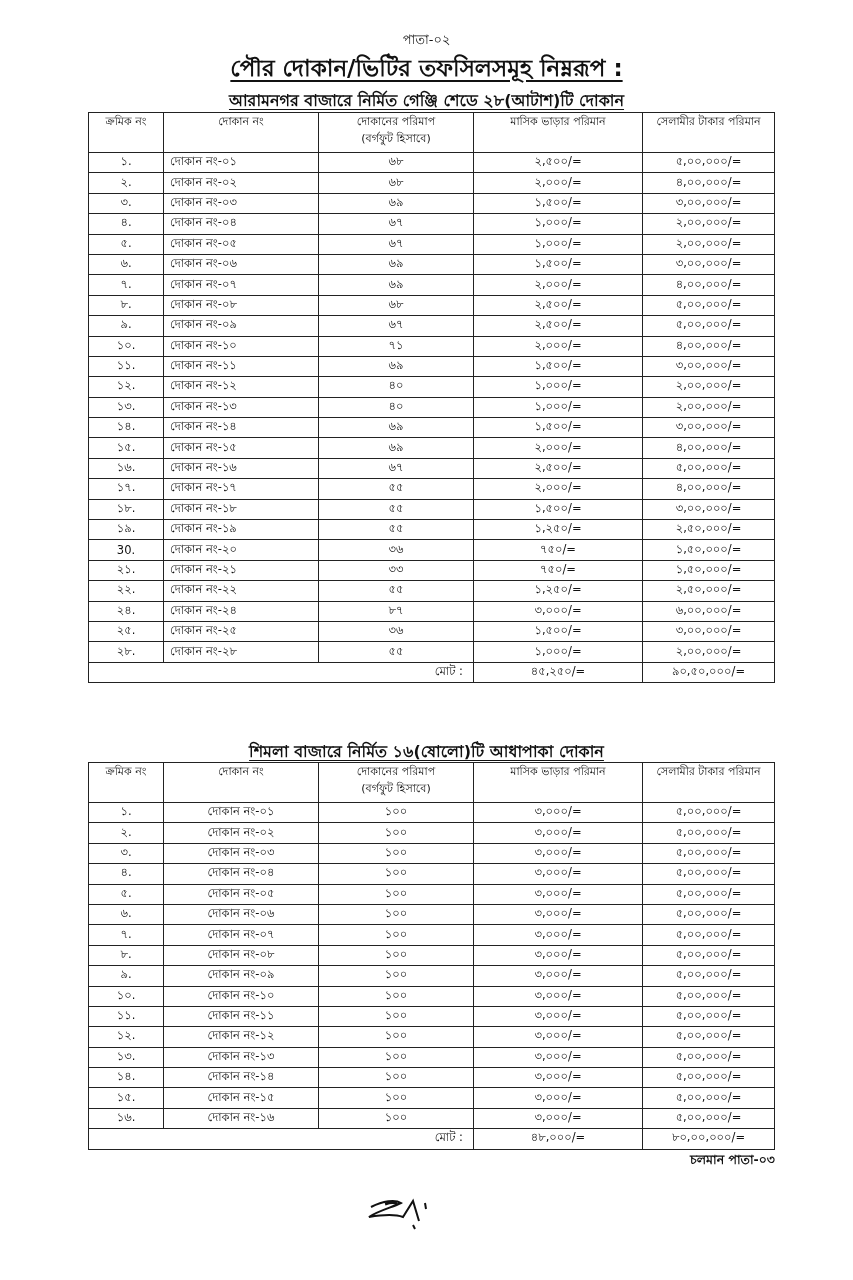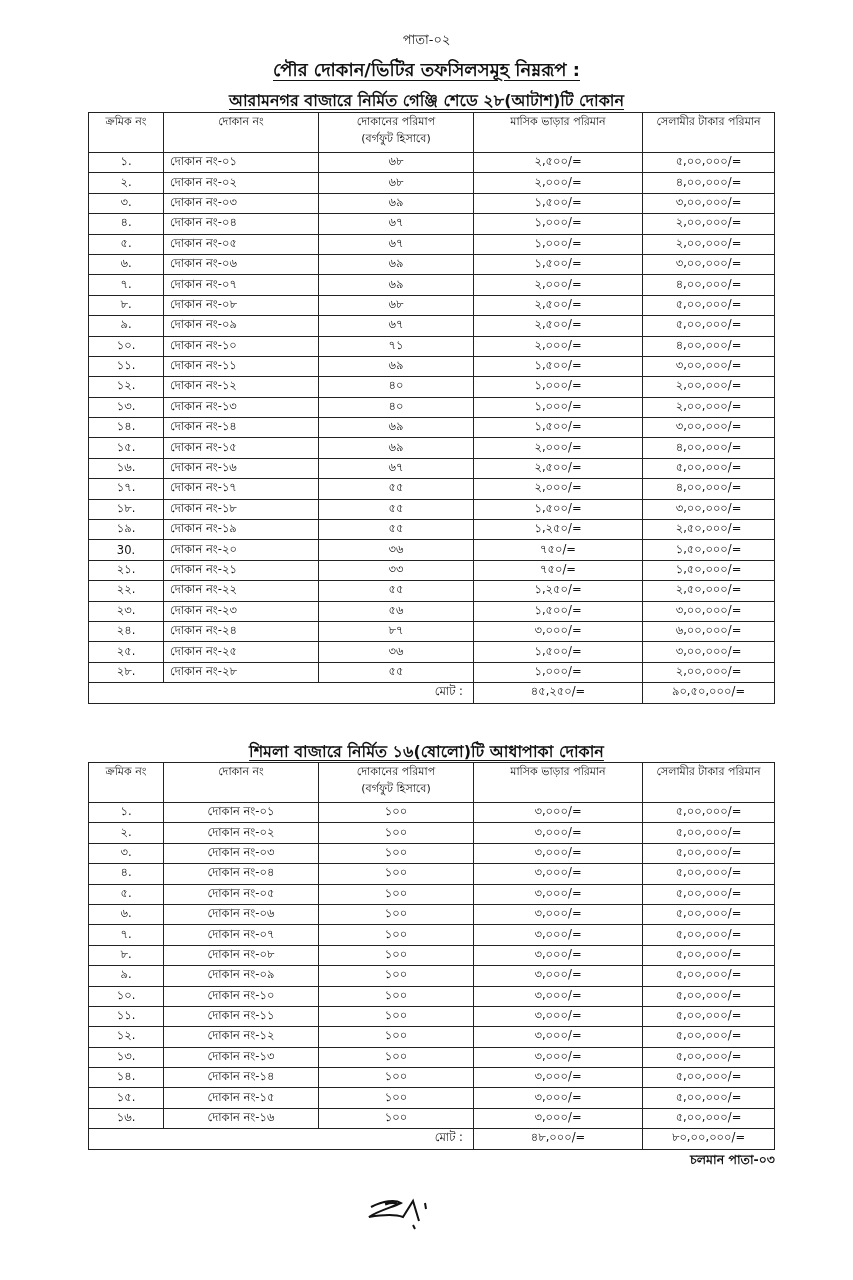--- a/index.html
+++ b/index.html
@@ -1,18 +1,18 @@
 <!DOCTYPE html>
 <html><head>
 <meta charset="utf-8">
 <style>
   html, body { margin:0; padding:0; background:#ffffff; }
   body { width:853px; height:1280px; position:relative; overflow:hidden; font-family:"DejaVu Sans", sans-serif; color:#111; }
   .page-no { position:absolute; top:30px; left:0; width:853px; text-align:center; font-size:13px; }
-  .main-title { position:absolute; top:50px; left:0; width:853px; text-align:center; font-size:18px; font-weight:bold;margin-top:6px; }
+  .main-title { position:absolute; top:50px; left:0; width:853px; text-align:center; font-size:23px; font-weight:bold; }
   .main-title span { text-decoration:underline; text-underline-offset:4px; }
   .sub-title { position:absolute; left:0; width:853px; text-align:center; font-size:16px; font-weight:bold; }
   .sub-title span { text-decoration:underline; text-underline-offset:3px; }
   table.shops { position:absolute; left:88px; width:687px; border-collapse:collapse; font-size:11.5px; }
   table.shops td, table.shops th { border:1px solid #222; padding:0 4px; font-weight:normal; }
   table.shops th { vertical-align:top; text-align:center; font-size:11px; line-height:17px; }
   table.shops td { text-align:center; }
   td.col-name-left { text-align:left !important; padding-left:6px !important; }
   .total-label { text-align:right !important; padding-right:10px !important; }
   .continue { position:absolute; top:1151px; right:78px; font-size:12.5px; font-weight:bold; }
@@ -185,27 +185,20 @@
         <td>১,৫০,০০০/=</td>
       </tr>
       <tr style="height: 20.4px;">
         <td>২২.</td>
         <td class="col-name-left">দোকান নং-২২</td>
         <td>৫৫</td>
         <td>১,২৫০/=</td>
         <td>২,৫০,০০০/=</td>
       </tr>
       <tr style="height: 20.4px;">
-        <td>২৩.</td>
-        <td class="col-name-left">দোকান নং-২৩</td>
-        <td>৫৬</td>
-        <td>১,৫০০/=</td>
-        <td>৩,০০,০০০/=</td>
-      </tr>
-      <tr style="height: 20.4px;">
         <td>২৪.</td>
         <td class="col-name-left">দোকান নং-২৪</td>
         <td>৮৭</td>
         <td>৩,০০০/=</td>
         <td>৬,০০,০০০/=</td>
       </tr>
       <tr style="height: 20.4px;">
         <td>২৫.</td>
         <td class="col-name-left">দোকান নং-২৫</td>
         <td>৩৬</td>

